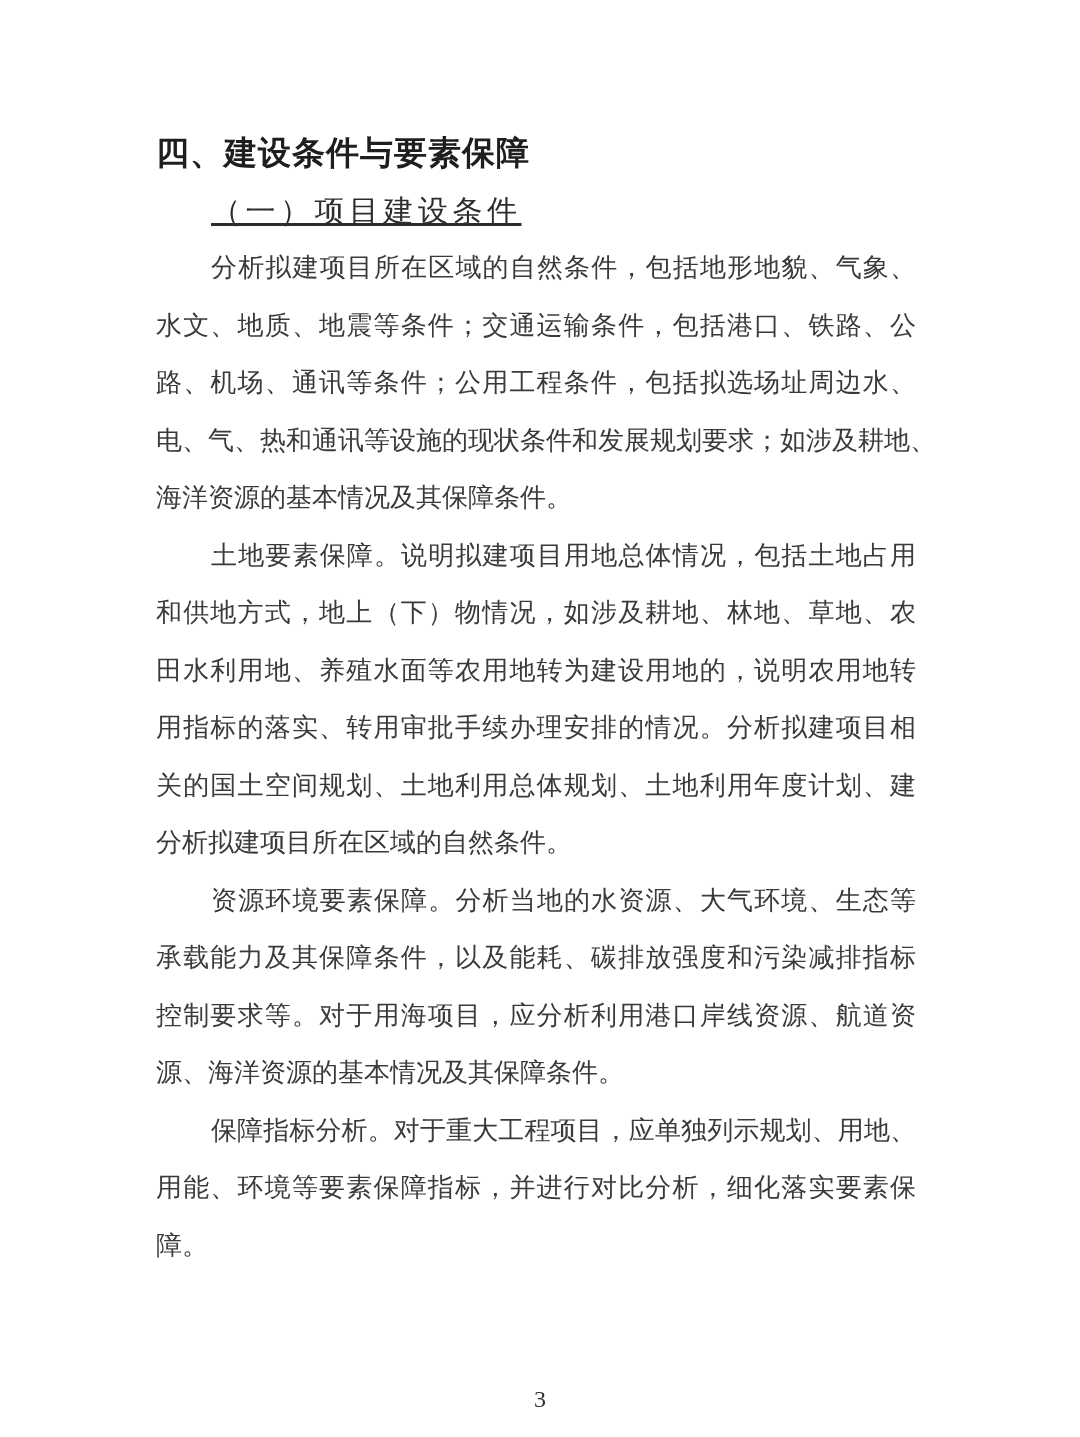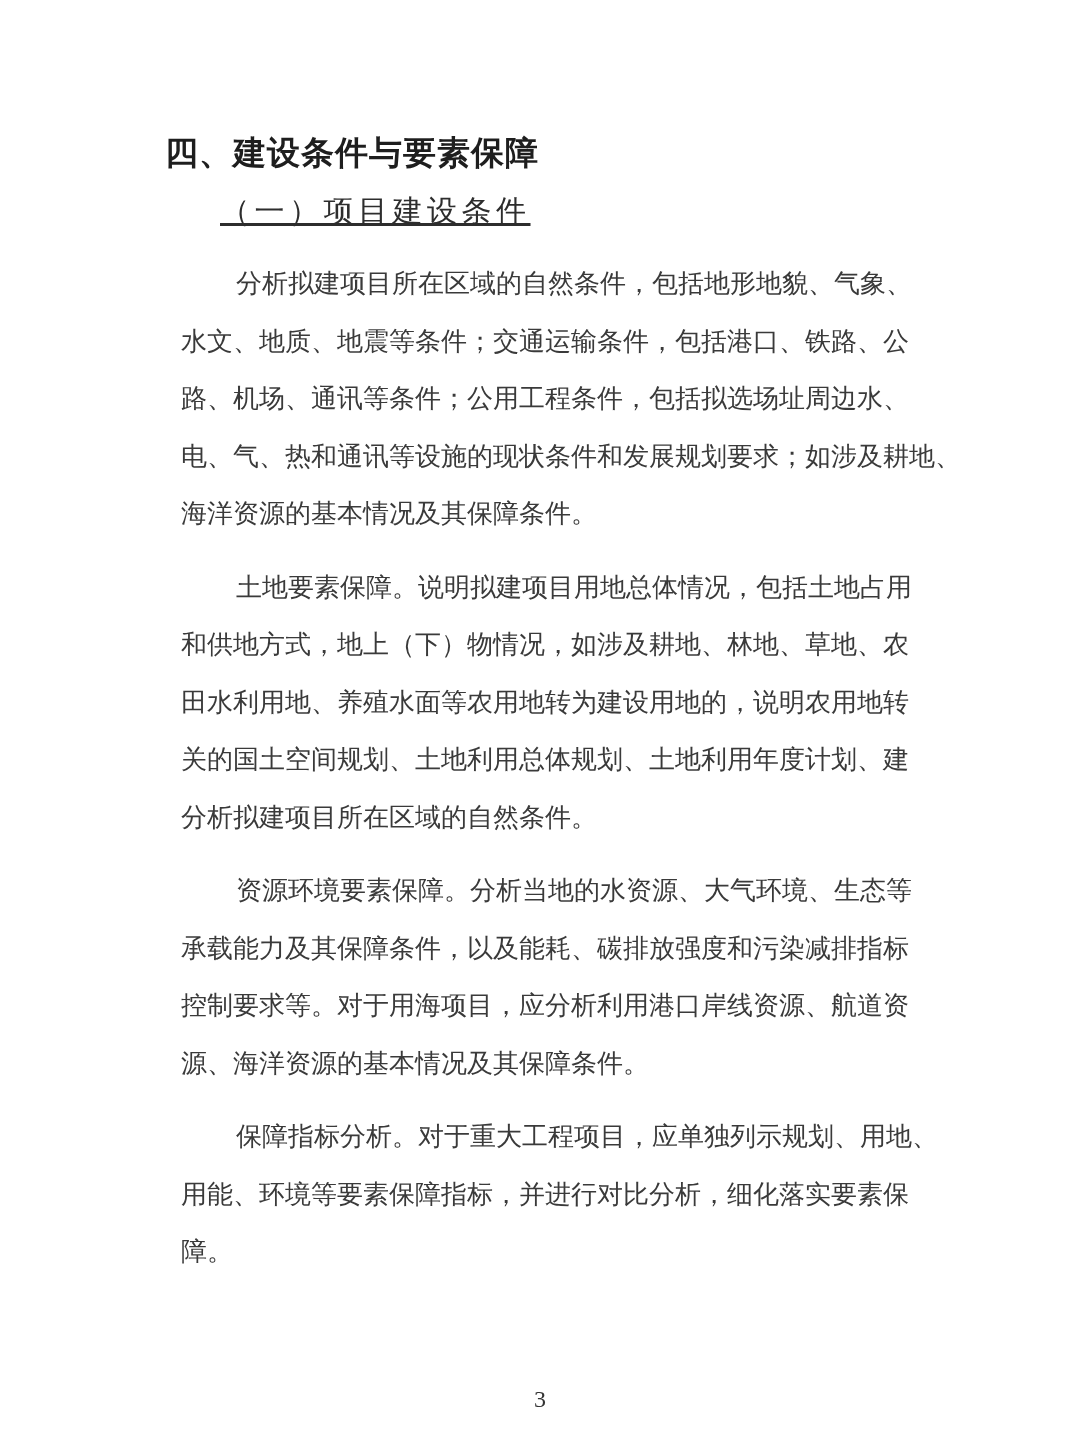--- a/index.html
+++ b/index.html
@@ -17,21 +17,21 @@
   .page {
     position: relative;
     width: 1080px;
     height: 1437px;
     background: var(--page-bg);
     font-family: "Liberation Serif", serif;
     overflow: hidden;
   }
   .content {
     position: absolute;
-    left: 165px;
+    left: 156px;
     top: 124px;
     width: 760px;
   }
   .ln, .h1, .h2 {
     height: 57.5px;
     line-height: 57.5px;
     white-space: nowrap;
   }
   .ln {
     font-size: 26px;
@@ -52,21 +52,21 @@
     letter-spacing: 1px;
   }
   .h2 {
     font-size: 30px;
     letter-spacing: 4.5px;
     padding-left: 55px;
     color: var(--subheading-color);
     font-weight: 500;
     text-decoration: underline;
   }
-  .para { margin: 16px; }
+  .para { margin: 0; }
   .pagenum {
     position: absolute;
     top: 1382px;
     left: 0;
     width: 100%;
     height: 34px;
     line-height: 34px;
     text-align: center;
     font-size: 24px;
     color: var(--pagenum-color);
@@ -88,20 +88,21 @@
       <div class="ln just">路、机场、通讯等条件；公用工程条件，包括拟选场址周边水、</div>
       <div class="ln just">电、气、热和通讯等设施的现状条件和发展规划要求；如涉及耕地、</div>
       <div class="ln">海洋资源的基本情况及其保障条件。</div>
     </div>
 
 
     <div class="para">
       <div class="ln just ind">土地要素保障。说明拟建项目用地总体情况，包括土地占用</div>
       <div class="ln just">和供地方式，地上（下）物情况，如涉及耕地、林地、草地、农</div>
       <div class="ln just">田水利用地、养殖水面等农用地转为建设用地的，说明农用地转</div>
+      <div class="ln just">用指标的落实、转用审批手续办理安排的情况。分析拟建项目相</div>
       <div class="ln just">关的国土空间规划、土地利用总体规划、土地利用年度计划、建</div>
       <div class="ln">分析拟建项目所在区域的自然条件。</div>
     </div>
 
     <div class="para">
       <div class="ln just ind">资源环境要素保障。分析当地的水资源、大气环境、生态等</div>
       <div class="ln just">承载能力及其保障条件，以及能耗、碳排放强度和污染减排指标</div>
       <div class="ln just">控制要求等。对于用海项目，应分析利用港口岸线资源、航道资</div>
       <div class="ln">源、海洋资源的基本情况及其保障条件。</div>
     </div>

